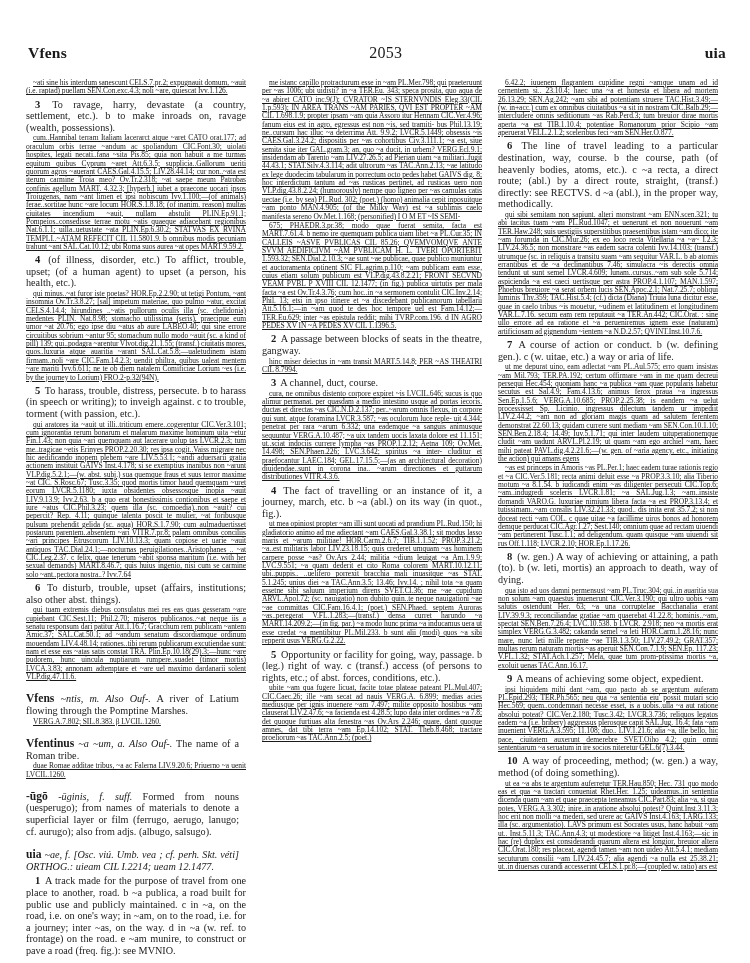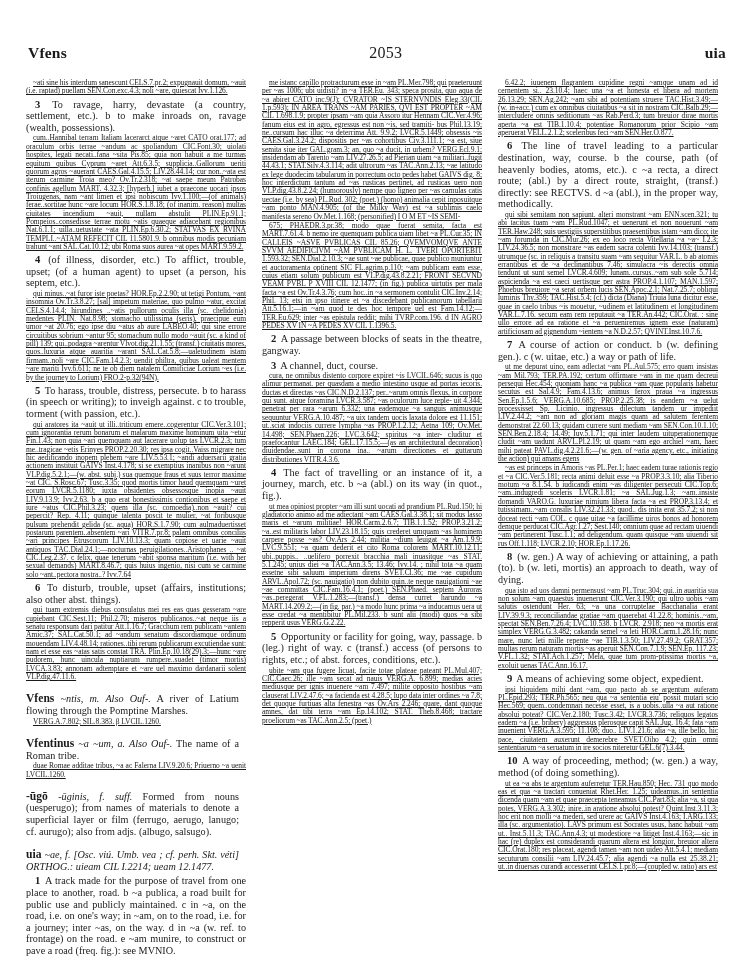--- a/index.html
+++ b/index.html
@@ -105,21 +105,21 @@
     <div class="rh-left">Vfens</div>
     <div class="rh-center">2053</div>
     <div class="rh-right">uia</div>
   </div>
 
   <div class="columns">
     <div class="col">
         <p class="quotes">~ati sine his interdum sanescunt CELS.7.pr.2; expugnauit domum, ~auit (i.e. raptad) puellam SEN.Con.exc.4.3; noli ~are, quiescat Ivv.1.126.</p>
         <p class="sense-def"><span class="num">3</span><span> To ravage, harry, devastate (a country, settlement, etc.).  b to make inroads on, ravage (wealth, possessions).</span></p>
         <p class="quotes">cum..Hannibal terram Italiam lacerarct atque ~aret CATO orat.177; ad oraculum orbis terrae ~andum ac spoliandum CIC.Font.30; uiolati hospites, legati necati..fana ~sita Pis.85; quia non habuit a me turmas equitum quibus Cyprum ~aret Att.6.3.5; supplicia..Gallorum ueriti quorum agros ~auerant CAES.Gal.4.15.5; LIV.28.44.14; cur non..~ata est iterum carmine Troia meo? Ov.Tr.2.318; ~at saepe meum Patrobas confinis agellum MART. 4.32.3; [hyperb.] iubet a praecone uocari ipsos Troiugenas, nam ~ant limen et ipsi nobiscum Ivv.1.100;—(of animals) ferae..sortitae hunc ~are locum HOR.S.1.8.18; (of inanim. reason) multas ciuitates incendium ~auit, nullam abstulit PLIN.Ep.91.1; Pompeios..consedisse terrae motu ~atis quaeque adiacebant regionibus Nat.6.1.1; uilla..uetustate ~ata PLIN.Ep.6.30.2; STATVAS EX RVINA TEMPLI..~ATAM REFECIT CIL 11.5801.9.   b omnibus modis pecuniam trahunt ~ant SAL.Cat.10.12; ubi Roma suos aurea ~at opes MART.9.59.2.</p>
-        <p class="sense-def"><span class="num">4</span><span> (of illness, disorder, etc.) To afflict, trouble, upset; (of a human agent) to upset (a person, his septem, etc.).</span></p>
+        <p class="sense-def"><span class="num">4</span><span> (of illness, disorder, etc.) To afflict, trouble, upset; (of a human agent) to upset (a person, his health, etc.).</span></p>
         <p class="quotes">qui minus..~at furor iste poetas? HOR.Ep.2.2.90; ut tetigi Pontum, ~ant insomnia Ov.Tr.3.8.27; [sal] impetum materiae, quo pulmo ~atur, excitat CELS.4.14.4; hirundines ..~atis pullorum oculis illa (sc. chelidonia) medentes PLIN. Nat.8.98; stomacho utilissima (seris), praecipue eum umor ~at 20.76; ego ipse diu ~atus ab aure LABEO.40; qui sine errore circuitibus sobrium ~antur 95; stomachum nullo modo ~auit (sc. a kind of pill) 139; qui..podagra ~arentur Vlvot.dig.21.1.55; (transf.) ciuitatis mores, quos..luxuria atque auaritia ~arant SAL.Cat.5.8;—ualetudinem istam firmam..noli ~are CIC.Fam.14.2.3; uendit philtra, quibus ualeat mentem ~are mariti Ivv.6.611; ne te ob diem natalem Comificiae Lorium ~es (i.e. by the journey to Lorium) FRO.2-p.32(94N).</p>
         <p class="sense-def"><span class="num">5</span><span> To harass, trouble, distress, persecute.  b to harass (in speech or writing); to inveigh against.  c to trouble, torment (with passion, etc.).</span></p>
         <p class="quotes">qui aratores ita ~auit ut illi..triticum emere..cogerentur CIC.Ver.3.101; cum ignorantia rerum bonarum et malarum maxime hominum uita ~etur Fin.1.43; non quia ~ari quemquam aut lacerare uolup tas LVCR.2.3; tum me..tragicae ~etis Erinyes PROP.2.20.30; res ipsa cogit..Vaiss migrare nec hic aedificando inopem plebem ~are LIV.5.53.1; ~andi aduersarii gratia actionem instituit GAIVS Inst.4.178; si se exemptius inanibus non ~arunt VLP.dig.5.2.1;—(w. abst. subj.) sua quemque fraus et suus terror maxime ~at CIC. S.Rosc.67; Tusc.3.35; quod mortis timor haud quemquam ~uret eorum LVCR.5.1180; iuxta obsidentes obsessosque inopia ~auit LIV.9.13.9; Ivv.2.63.   b a quo erat bonestissimis contionibus et saepe et iure ~atus CIC.Phil.3.23; quem illa (sc. comoedia)..non ~auit? cui pepercit? Rep. 4.11; quinque talenta poscit te mulier, ~at foribusque pulsum prehendit gelida (sc. aqua) HOR.S.1.7.90; cum aulmaduertisset postarum parentem..absentem ~ari VITR.7.pr.8; palam omnibus conciliis ~ari principes Etruscorum LIV.10.13.3; quam copiose et uarie ~auit antiquos TAC.Dial.24.1;—nocturnas peruigilationes..Aristophanes .. ~at CIC.Leg.2.37.   c felix, quae tenerum ~abit sponsa maritum (i.e. with her sexual demands) MART.8.46.7; quis huius ingenio, nisi cum se carmine solo ~ant..pectora nostra..? Ivv.7.64</p>
         <p class="sense-def"><span class="num">6</span><span> To disturb, trouble, upset (affairs, institutions; also other abst. things).</span></p>
         <p class="quotes">qui tuam extremis diebus consulatus mei res eas quas gesseram ~are cupiebant CIC.Sest.11; Phil.2.70; miseros publicanos..~at neque iis a senatu responsum dari patitur Att.1.16.7; Gracchum rem publicam ~antem Amic.37; SAL.Cat.50.1; ad ~andum senatum discordiamque ordinum mouendam LIV.4.48.14; rationes..tibi rerum publicarum excutiendae sunt: nam et esse eas ~atas satis constat TRA. Plin.Ep.10.18(29).3;—hunc ~are pudorem, hunc uincula nuptiarum rumpere..suadet (timor mortis) LVCA.3.83; annonam adtemptare et ~are uel maximo dardanarii solent VLP.dig.47.11.6.</p>
         <div class="gap"></div>
         <p class="head-entry"><span class="headword">Vfens</span><span class="gram"> ~ntis, m. Also Ouf-.</span><span> A river of Latium flowing through the Pomptine Marshes.</span></p>
         <p class="quotes">VERG.A.7.802; SIL.8.383.  β LVCIL.1260.</p>
         <div class="gap"></div>
         <p class="head-entry"><span class="headword">Vfentinus</span><span class="gram"> ~a ~um, a. Also Ouf-.</span><span> The name of a Roman tribe.</span></p>
@@ -127,32 +127,33 @@
         <div class="gap"></div>
         <p class="head-entry"><span class="headword">-ūgō</span><span class="gram"> -ūginis, f. suff.</span><span> Formed from nouns (uesperugo); from names of materials to denote a superficial layer or film (ferrugo, aerugo, lanugo; cf. aurugo); also from adjs. (albugo, salsugo).</span></p>
         <div class="gap"></div>
         <p class="head-entry"><span class="headword">uia</span><span class="gram"> ~ae, f. [Osc. viú. Umb. vea ; cf. perh. Skt. véti] ORTHOG.: uieam CIL I.2214; ueam 12.1477.</span></p>
         <p class="sense-def"><span class="num">1</span><span> A track made for the purpose of travel from one place to another, road.  b ~a publica, a road built for public use and publicly maintained.  c in ~a, on the road, i.e. on one's way;  in ~am, on to the road, i.e. for a journey; inter ~as, on the way.  d in ~a (w. ref. to frontage) on the road.  e ~am munire, to construct or pave a road (freq. fig.): see MVNIO.</span></p>
       </div>
     <div class="col">
         <p class="quotes">me istanc capillo protracturum esse in ~am PL.Mer.798; qui praeteruunt per ~as 1006; ubi uidisti? in ~a TER.Eu. 343; speca prosita, quo aqua de ~a abiret CATO inc.9(J); CVRATOR ~IS STERNVNDIS Eleg.33(CIL 1.p.593); IN AREA TRANS ~AM PARIES, QVI EST PROPTER ~AM CIL 1.698.1.9; propter ipsam ~am quia Assoro itur Hennam CIC.Ver.4.96; fanum eius est in agro, egressus est non ~is, sed tramiti- bus Phil.13.19; ne..cursum hac illuc ~a deterrima Att. 9.9.2; LVCR.5.1449; obsessis ~is CAES.Gal.3.24.2; dispositis per ~as cohortibus Civ.3.111.1; ~a est, siue semita siue iter GAL.gram.3; an, quo ~a ducit, in urbem? VERG.Ecl.9.1; insidendam ab Tarento ~am LIV.27.26.5; ad Pierian uiam ~a militari..fugit 44.43.1; STAT.Silv.4.3.114; adit ultrorum ~as TAC.Ann.2.13; ~ae latitudo ex lege duodecim tabularum in porrectum octo pedes habet GAIVS dig. 8; hoc interdictum tantum ad ~as rusticas pertinet, ad rusticas uero non VLP.dig.43.8.2.24; (humorously) nempe quo ligneo per ~as camulas catis uectae (i.e. by sea) PL.Rud. 302; (poet.) (homo) animalia cepit inposuitque ~am ponto MAN.4.905; (of the Milky Way) est ~a sublimis caelo manifesta sereno Ov.Met.1.168; (personified) I O M ET ~IS SEMI-</p>
         <p class="quotes">675; PHAEDR.3.pr.38; modo quae fuerat semita, facta est MART.7.61.4.   b nemo ire quemquam publica uiam libet ~a PL.Cur.35; IN CALLEIS ~ASVE PVBLICAS CIL 85.26; QVEMVOMQVE ANTE SVVM AEDIFICIVM ~AM PVBLICAM H. L. TVERI OPORTEBIT 1.593.32; SEN.Dial.2.10.3; ~ae sunt ~ae publicae, quae publico muniuntur et auctoramenta optinent SIC FL.agrim.p.110; ~am publicam eam esse, cuius etiam solum publicum est VLP.dig.43.8.2.21; FRONT SECVND VEAM PVBL P XVIII CIL 12.1477; (in fig.) publica uirtutis per mala facta ~a est Ov.Tr.4.3.76; cum hoc..in ~a sermonem contulit CIC.Inv.2.14; Phil. 13; etsi in ipso itinere et ~a discedebant publicanorum tabellarii Att.5.16.1;—in ~am quod te des hoc tempore uel est Fam.14.12;—TER.Eu.629; inter ~as epistula reddit; mihi TVRP.com.196.   d IN AGRO PEDES XV IN ~A PEDES XV CIL 1.1396.5.</p>
         <p class="sense-def"><span class="num">2</span><span> A passage between blocks of seats in the theatre, gangway.</span></p>
+        <p class="quotes">hinc miser deiectus in ~am transit MART.5.14.8; PER ~AS THEATRI CIL 8.7994.</p>
         <p class="sense-def"><span class="num">3</span><span> A channel, duct, course.</span></p>
         <p class="quotes">cura, ne omnibus distento corpore expiret ~is LVCIL.646; sucus is quo alimur permanat. per quasdam a medio intestino usque ad portas iecoris. ductas et directas ~as CIC.N.D.2.137; per..~arum omnis flexus, in corpore qui sunt. atque foramina LVCR.3.587; ~as oculorum luce reple- uit 4.344; penetrat per rara ~arum 6.332; una eademque ~a sanguis animusque sequuntur VERG.A.10.487; ~a uix tandem uocis laxata dolore est 11.151; ut..sciat indociis currere lympha ~as PROP.1.2.12; Aetna 109; Ov.Met. 14.498; SEN.Phaen.226; LVC.3.642; spiritus ~a inter- cluditur et praefocantur LAEC.184; GEL.17.15.5;—(as an architectural decoration) diuidendae..sunt in corona ina.. ~arum directiones et guttarum distributiones VITR.4.3.6.</p>
         <p class="sense-def"><span class="num">4</span><span> The fact of travelling or an instance of it, a journey, march, etc.  b ~a (abl.) on its way (in quot., fig.).</span></p>
         <p class="quotes">ut mea opiniost propter ~am illi sunt uocati ad prandium PL.Rud.150; hi gladiatorio animo ad me adiectant ~am CAES.Gal.3.38.1; sit modus lasso maris et ~arum militiae! HOR.Carm.2.6.7; TIB.1.1.52; PROP.3.21.2; ~a..est militaris labor LIV.23.18.15; quis crederet umquam ~as hominem carpere posse ~as? Ov.Ars 2.44; militia ~dium leuigat ~a Am.1.9.9; LVC.9.551; ~a quam dederit et cito Roma colorem MART.10.12.11; ubi..puppis.. ..uelifero porrexit bracchia mali inuasitque ~as STAT. 5.1.245; unius diei ~a TAC.Ann.3.5; 13.46; Ivv.14. ; nihil tota ~a quam essetne sibi saluum imperium direns SVET.Cl.36; me ~ae cupidum ARVL.Apol.72; (sc. nauigatio) non dubito quin..te neque nauigationi ~ae ~ae committas CIC.Fam.16.4.1; (poet.) SEN.Phaed. septem Auroras ~as..peregerat V.FL.1.283;—(transf.) densa curret harundo ~a MART.14.209.2;—(in fig. par.) ~a modo hunc prima ~a inducamus uera ut esse credat ~a mentibitur PL.Mil.233.   b sunt alii (modi) quos ~a sibi repperit usus VERG.G.2.22.</p>
         <p class="sense-def"><span class="num">5</span><span> Opportunity or facility for going, way, passage.  b (leg.) right of way.  c (transf.) access (of persons to rights, etc.; of abst. forces, conditions, etc.).</span></p>
         <p class="quotes">ubite ~am qua fugere licuat, facite totae plateae pateant PL.Mul.407; CIC.Caec.26; ille ~am secat ad nauis VERG.A. 6.899; medias acies mediusque per ignis inuenere ~am 7.497; milite opposito hostibus ~am clauserat LIV.2.47.6; ~a facienda est 4.28.5; lupo data inter ordines ~a 7.8; det quoque furtiuas alta fenestra ~as Ov.Ars 2.246; quare, dant quoque amnes, dat tibi terra ~am Ep.14.102; STAT. Theb.8.468; tractare proeliorum ~as TAC.Ann.2.5; (poet.)</p>
       </div>
     <div class="col">
         <p class="quotes">6.42.2; iuuenem flagrantem cupidine regni ~amque unam ad id cernentem si.. 23.10.4; haec una ~a et honesta et libera ad mortem 26.13.29; SEN.Ag.242; ~am sibi ad potentiam struere TAC.Hist.3.49;—(w. in+acc.) cum ex omnibus ciuitatibus ~a sit in nostram CIC.Balb.29;—intercludere omnis seditionum ~as Rab.Perd.3; tum breuior dirae mortis aperta ~a est TIB.1.10.4; potentiae Romanorum prior Scipio ~am aperuerat VELL.2.1.2; sceleribus feci ~am SEN.Her.O.877.</p>
         <p class="sense-def"><span class="num">6</span><span> The line of travel leading to a particular destination, way, course.  b the course, path (of heavenly bodies, atoms, etc.).  c ~a recta, a direct route; (abl.) by a direct route, straight, (transf.) directly: see RECTVS.  d ~a (abl.), in the proper way, methodically.</span></p>
         <p class="quotes">qui sibi semitam non sapiunt. alteri monstrant ~am ENN.scen.321; tu abi tacitus tuam ~am PL.Rud.1047; et uenerunt et non nouerunt ~am TER.Haw.248; suis uestigiis superstitibus praesentibus istam ~am dico; ite ~am forumda in CIC.Mur.26; ex eo loco recta Vitellaria ~a ~a~ I.2.3; LIV.24.36.5; non monstrare ~as eadem sacra colenti Ivv.14.103; (transf.) utrumque (sc. in reliquis a transitu suam ~am sequitur VAR.L.   b ab atomis errantibus et de ~a declinantibus 7.46; simulacra ~is derectis omnia tendunt ut sunt semel LVCR.4.609; lunam..cursus..~am sub sole 5.714; aspicienda ~a est caeci uertisque per astra PROP.4.1.107; MAN.1.597; Phoebus breuiore ~a serat orbem lucis SEN.Apoc.2.1; Nat.7.25.7; obliqui luminis Thy.359; TAC.Hist.5.4; (cf.) dicta (Diana) Triuia luna dicitur esse, quae in caelo tribus ~is mouetur, ~udinem et latitudinem et longitudinem VAR.L.7.16. secum eam rem reputauit ~a TER.An.442; CIC.Orat. : sine ullo errore ad ea ratione et ~a perueniremus ignem esse (naturam) artificiosam ad gignendum ~ientem ~a N.D.2.57; QVINT.Inst.10.7.6.</p>
-        <p class="sense-def"><span class="num">7</span><span> A course of action or conduct.  b (w. defining gen.).  c (w. uitae, etc.) a way or path of life.</span></p>
+        <p class="sense-def"><span class="num">7</span><span> A course of action or conduct.  b (w. defining gen.).  c (w. uitae, etc.) a way or aria of life.</span></p>
         <p class="quotes">ut me depurat uino, eam adlectat ~am PL.Aul.575; erro quam insistas ~am Mil.793; TER.PA.192; certum offirmare ~am in me quam decreui persequi Hec.454; quoniam hanc ~a publica ~am quae popularis habetur secutus est Sal.4.9; Fam.4.13.6; animus ferox praua ~a ingressus Sen.Ep.1.5.6; VERG.A.10.685; PROP.2.25.38; is eandem ~a uelut processisset Sp. Licinio. ingressus dilectum tandem ur impediit LIV.2.44.2; ~am non ad gloriam magis quam ad salutem ferentem demonstrat 22.60.13; quidam currere sunt mediam ~am SEN.Con.10.1.10; SEN.Ben.2.18.4; 14.49; Iuv.5.1.71; qui inter laudem uituperationemque cludit ~am uadunt ARVL.Pl.2.19; ut quam ~am ego archiel ~am, haec mihi pateat PAVL.dig.4.2.21.6;—(w. gen. of ~aria agency, etc., initiating the action) qui amans egens</p>
         <p class="quotes">~as est princeps in Amoris ~as PL.Per.1; haec eadem turae rationis regio et ~a CIC.Ver.5.181; recta animi deluit esse ~a PROP.3.3.10; alia Tiberio motum ~a 8.1.54.   b iudicandi enim ~as diligenter persecuti CIC.Top.6;  ~am..indugredi sceleris LVCR.1.81; ~a SAL.Jug.1.3; ~am..insiste domandi VARO.G. luxuriae nimium libera facta ~a est PROP.3.13.4; et tutissimam..~am consilis LIV.32.21.33; quod.. dis inita erat 35.7.2; si non doceat recti ~am COL.   c quae uitae ~a facillime uiros bonos ad honorem demque perducat CIC.Agr.1.27; Sest.140; omnium quae ad rectam uiuendi ~am pertinerent Tusc.1.1; ad deligendum. quam quisque ~am uiuendi sit rus Off.1.118; LVCR.2.10; HOR.Ep.1.17.26.</p>
         <p class="sense-def"><span class="num">8</span><span> (w. gen.) A way of achieving or attaining, a path (to).  b (w. leti, mortis) an approach to death, way of dying.</span></p>
         <p class="quotes">qua isto ad uos damni permensust ~am PL.Truc.304; qui..in auaritia sua non solum ~am quaestus inuenerunt CIC.Ver.3.190; qui ultro uobis ~am salutis ostendunt Her. 63; ~a una corruptelae Bacchanalia erant LIV.39.9.3; reconciliandae gratiae ~am quaerebat 41.22.8; hominis..~am, spectat SEN.Ben.7.26.4; LVC.10.538.   b LVCR. 2.918; neo ~a mortis erat simplex VERG.G.3.482; cakanda semel ~a leti HOR.Carm.1.28.16; nunc mare, nunc leti mille repente ~ae TIB.1.3.50; LIV.27.49.2; GRAT.357; multas rerum naturam mortis ~as aperuit SEN.Con.7.1.9; SEN.Ep. 117.23; V.FL.1.32; STAT.Ach.1.257; Mela, quae tum prom-ptissima mortis ~a, exoluit uenas TAC.Ann.16.17.</p>
         <p class="sense-def"><span class="num">9</span><span> A means of achieving some object, expedient.</span></p>
         <p class="quotes">ipsi hiquidem mihi dant ~am, quo pacto ab se argentum auferam PL.Epid.293; TER.Ph.565; neu qua ~a sententia eiu' possit mutari scio Hec.569; quem..condemnari necesse esset, is a uobis..ulla ~a aut ratione absolui poteat? CIC.Ver.2.180; Tusc.3.42; LVCR.3.736; reliquos legatos eadem ~a (i.e. bribery) aggressus plerosque capit SAL.Jug. 16.4; fata ~am inuenient VERG.A.3.595; 11.108; duo.. LIV.1.21.6; alia ~a, ille bello, hic pace, ciuitatem auxerunt demerebre SVET.Oiho 4.2; quin omni sententiarum ~a seruatum in ire socios niteretur GEL.6(7).3.44.</p>
         <p class="sense-def"><span class="num">10</span><span> A way of proceeding, method; (w. gen.) a way, method (of doing something).</span></p>
         <p class="quotes">ut ea ~a abs te argentum auferretur TER.Hau.850; Hec. 731 quo modo eas et qua ~a tractari conueniat Rhet.Her. 1.25; uideamus..in sententia dicenda quam ~am et quae praecepta teneamus CIC.Part.83; alia ~a, si qua potes, VERG.A.3.302; inire..in aratione absolui potest? Quint.Inst.3.11.3; hoc erit non molli ~a mederi, sed urere ac GAIVS Inst.4.163; I.ARG.133; illa (sc. argumentatio). LAVS primum est Socrates usus, hanc habuit ~am ut.. Inst.5.11.3; TAC.Ann.4.3; ut modestiore ~a litiget Inst.4.163;—sic in hac (re) duplex est considerandi quarum altera est longior, breuior altera CIC.Orat.180; res placeat, agendi tamen ~am non uideo Att.5.4.1; mediam secuturum consilii ~am LIV.24.45.7; alia agendi ~a nulla est 25.38.21; ut..in diuersas curandi accesserint CELS.1.pr.8;—(coupled w. ratio) ars est</p>
       </div>
   </div>

